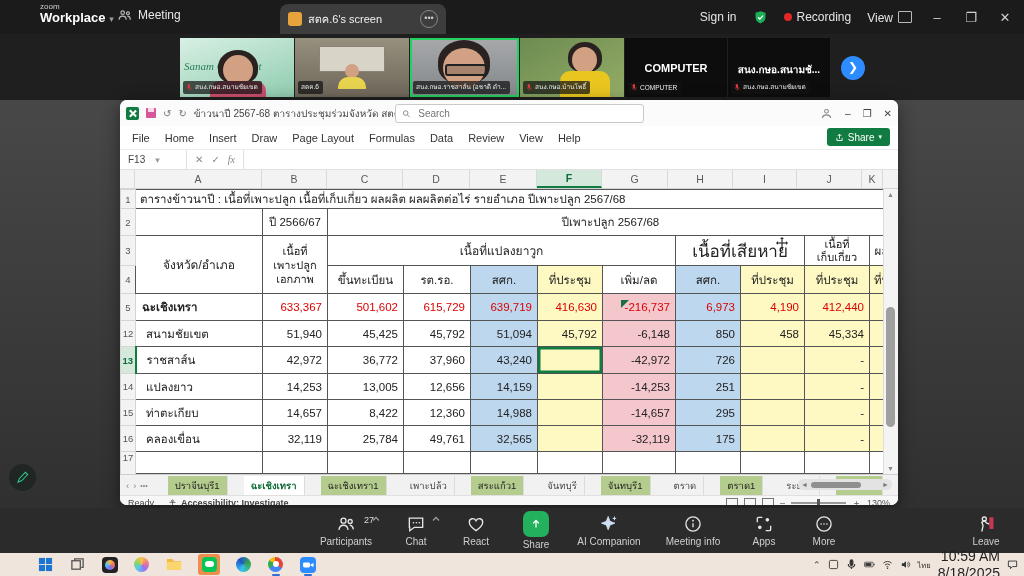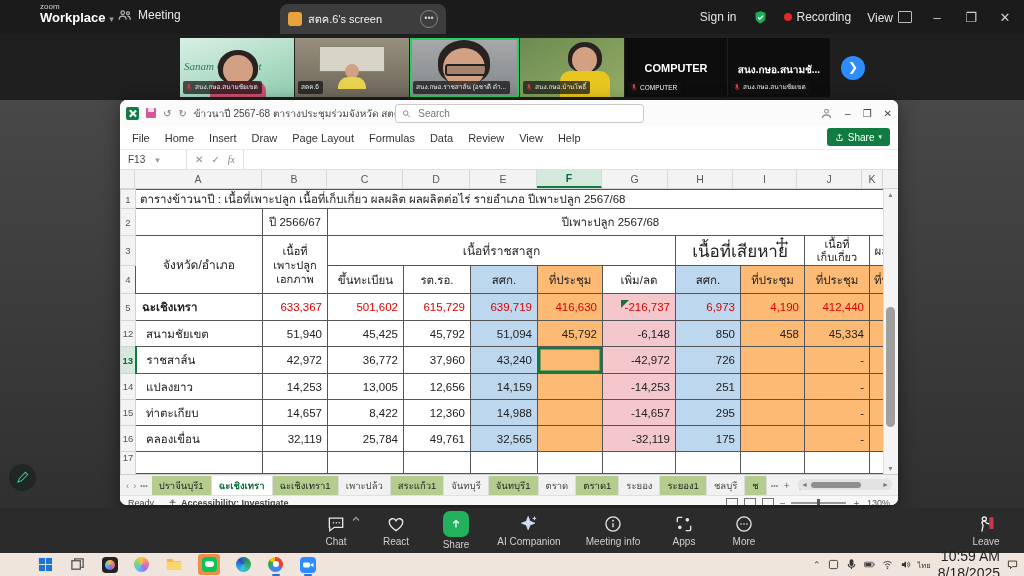--- a/index.html
+++ b/index.html
@@ -60,36 +60,36 @@
   
   #colhdr{height:18px;display:flex;background:#f3f3f3;border-bottom:1px solid #d4d4d4;font-size:10.5px;color:#5a5a5a;}
   #colhdr span{display:flex;align-items:center;justify-content:center;border-right:1px solid #d9d9d9;box-sizing:border-box;height:18px;}
   #colhdr .selcol{background:#d4e8dc;color:#0d6b38;font-weight:bold;border-bottom:2px solid #107c41;}
   #gridwrap{position:relative;height:285px;background:#fff;overflow:hidden;}
   table#sheet{border-collapse:collapse;table-layout:fixed;}
   #sheet td{box-sizing:border-box;border:1px solid #555;font-size:11.5px;color:#222;padding:0 4px;overflow:hidden;white-space:nowrap;}
   #sheet td.rn{background:#f3f3f3;border:1px solid #d4d4d4;font-size:9.5px;color:#555;text-align:center;padding:0;}
   #sheet td.rnsel{background:#d4e8dc;color:#0d6b38;font-weight:bold;border-right:2px solid #107c41;}
   #sheet td.hc{text-align:center;}
-  .cb{background:#bdd7ee;} .cg{background:#fdba74;} .cp{background:#f4c7cc;}
+  .cb{background:#bdd7ee;} .cg{background:#fef9c3;} .cp{background:#f4c7cc;}
   .num{text-align:right;padding-right:5px!important;}
   .red{color:#dd0000!important;} .neg{color:#a2403e;}
   td.a1{font-size:12.5px;padding-left:4px!important;}
   td.name{font-size:16px;padding-left:10px!important;}
   td.name.tot{font-size:12px;font-weight:bold;color:#d00000;padding-left:6px!important;}
   td.sel{box-shadow:inset 0 0 0 2.5px #107c41;}
   td.g17{border:none;border-right:1px solid #e4e4e4;}
   td.g17.dark{border-right:1px solid #777;}
   .tri{position:absolute;width:0;height:0;border:4px solid transparent;border-top-color:#1d6f42;border-left-color:#1d6f42;}
   #vscroll{position:absolute;right:0;top:0;width:14px;height:285px;background:#f4f4f4;border-left:1px solid #ddd;}
   #vscroll .th{position:absolute;left:2px;width:9px;border-radius:5px;background:#9f9f9f;top:118px;height:120px;}
   .arr{position:absolute;left:3px;color:#888;font-size:7px;}
   
   #tabbar{height:20px;display:flex;align-items:center;background:#f1f1f1;border-top:1px solid #cfcfcf;font-size:9.5px;color:#444;padding-left:6px;gap:4px;position:relative;}
-  .tab{padding:2px 7px;border-right:1px solid #dcdcdc;white-space:nowrap;}
+  .tab{padding:2px 7px;border-right:1px solid #dcdcdc;white-space:nowrap;margin-left:16px;}
   .tab.green{background:#b4cc8d;color:#222;}
   .tab.active{background:#fff;color:#0d6b38;font-weight:bold;}
   #hscroll{position:absolute;right:6px;top:4px;width:88px;height:11px;background:#e3e3e3;border-radius:5px;display:flex;align-items:center;padding:0 3px;gap:3px;color:#777;font-size:7px;}
   #hscroll .th{width:50px;height:6px;border-radius:3px;background:#8f8f8f;}
   #status{height:14px;background:#f7f7f7;border-top:1px solid #e0e0e0;display:flex;align-items:center;font-size:9px;color:#444;padding:0 8px;gap:14px;}
   #status .right{margin-left:auto;display:flex;align-items:center;gap:6px;color:#555;}
   .vic{width:10px;height:9px;border:1px solid #777;display:inline-block;}
   #zoomslider{width:55px;height:2px;background:#9a9a9a;position:relative;}
   #zoomslider i{position:absolute;left:26px;top:-3px;width:3px;height:8px;background:#555;}
   
@@ -330,21 +330,21 @@
           <tr style="height:27px">
             <td class="rn">2</td>
             <td></td>
             <td class="hc">ปี 2566/67</td>
             <td class="hc" colspan="9">ปีเพาะปลูก 2567/68</td>
           </tr>
           <tr style="height:30px">
             <td class="rn">3</td>
             <td class="hc" rowspan="2" style="font-size:12px;">จังหวัด/อำเภอ</td>
             <td class="hc" rowspan="2" style="font-size:11px;line-height:14px;white-space:normal;">เนื้อที่<br>เพาะปลูก<br>เอกภาพ</td>
-            <td class="hc" colspan="5" style="font-size:12px;">เนื้อที่ราชสาสูก</td>
+            <td class="hc" colspan="5" style="font-size:12px;">เนื้อที่แปลงยาวูก</td>
             <td class="hc" colspan="2" style="font-size:17px;position:relative;">เนื้อที่เสียหาย<svg style="position:absolute;right:16px;top:1px;" width="12" height="12" viewBox="0 0 12 12">
                 <g fill="#2f2f2f">
                   <path d="M6 0l2 2H4z"></path>
                   <path d="M6 12l-2-2h4z"></path>
                   <path d="M0 6l2-2v4z"></path>
                   <path d="M12 6l-2 2V4z"></path>
                   <rect x="5.4" y="2" width="1.2" height="8"></rect>
                   <rect x="2" y="5.4" width="8" height="1.2"></rect>
                 </g>
               </svg></td>
@@ -517,20 +517,35 @@
           <i></i>
         </div>
       <span>＋</span>
       <span>130%</span>
     </span>
   </div>
 </div>
 
 <div id="ztb">
   <div id="ztb-mid">
+    <div class="zbtn" style="min-width:72px;">
+      <svg width="20" height="20" viewBox="0 0 24 24">
+          <g fill="none" stroke="#e6e6e6" stroke-width="1.6">
+            <circle cx="9" cy="8" r="3"></circle>
+            <path d="M3.5 19c.5-3.5 3-5.5 5.5-5.5s5 2 5.5 5.5"></path>
+            <circle cx="17" cy="9" r="2.4"></circle>
+            <path d="M16.5 13.5c2.5.3 4 2.2 4.3 5"></path>
+          </g>
+        </svg>
+      <span class="badge">27</span>
+      <span>Participants</span>
+      <svg class="zchev" width="8" height="6" viewBox="0 0 8 6">
+          <path d="M1 4.5L4 1.5 7 4.5" stroke="#9a9a9a" fill="none" stroke-width="1.3"></path>
+        </svg>
+    </div>
     <div class="zbtn">
       <svg width="20" height="20" viewBox="0 0 24 24">
           <g fill="none" stroke="#e6e6e6" stroke-width="1.6">
             <path d="M4 5h16v11H10l-5.5 4V16H4z"></path>
           </g>
           <g fill="#e6e6e6">
             <circle cx="9" cy="10.5" r="1"></circle>
             <circle cx="12.5" cy="10.5" r="1"></circle>
             <circle cx="16" cy="10.5" r="1"></circle>
           </g>

